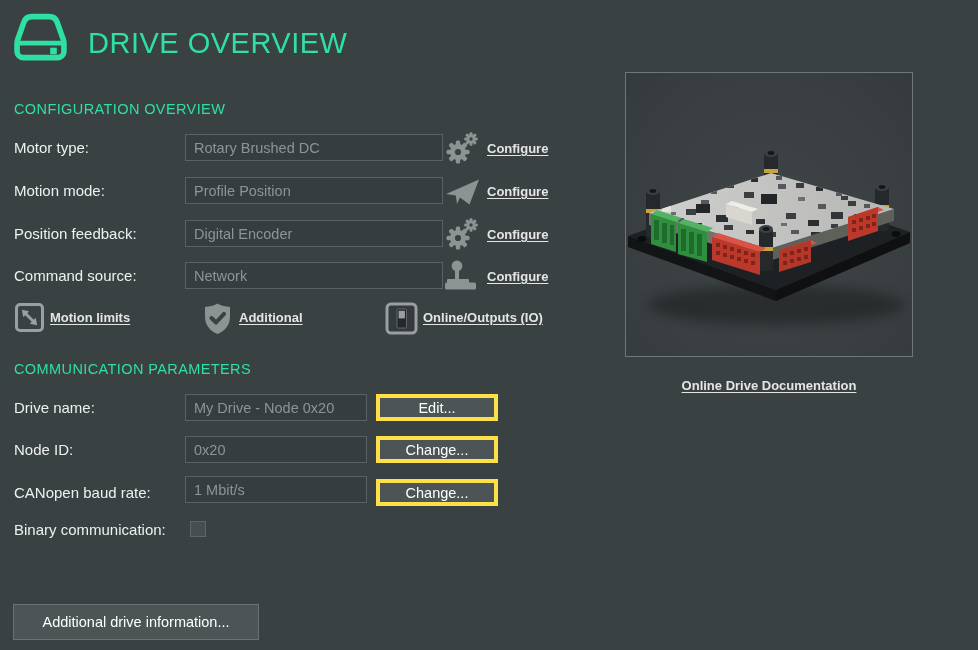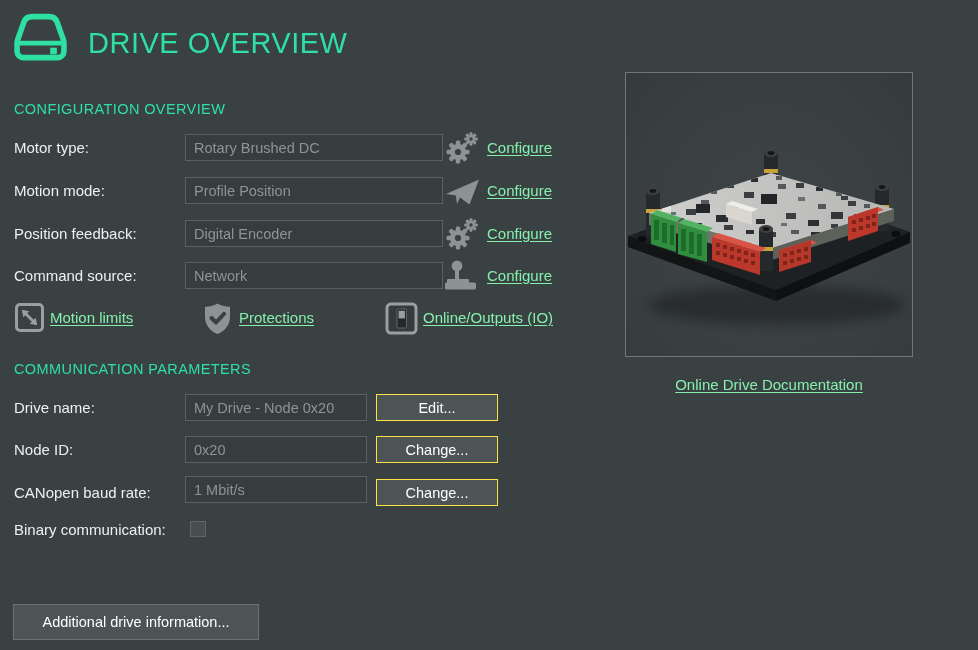--- a/index.html
+++ b/index.html
@@ -12,25 +12,25 @@
 
   .section-title{position:absolute;left:14px;font-size:14.5px;color:#2ee0a2;letter-spacing:.4px;white-space:nowrap;}
 
   .row-label{position:absolute;left:14px;font-size:15px;color:#eef0f0;line-height:27px;white-space:nowrap;}
   .tb{position:absolute;left:185px;height:27px;box-sizing:border-box;background:#363d3f;
       border:1px solid #5a6163;color:#8e9496;font-size:14.5px;font-family:"Liberation Sans",sans-serif;
       padding:0 8px;outline:none;}
   .tb.cfg{width:258px;}
   .tb.com{width:182px;}
   .row-icon{position:absolute;left:444px;top:-3px;}
-  .lnk{color:#86efac;font-size:15px;text-decoration:underline;text-underline-offset:2px;cursor:pointer;white-space:nowrap;}
+  .lnk{color:#e5e5e5;font-size:13px;text-decoration:underline;text-underline-offset:2px;cursor:pointer;white-space:nowrap;font-weight:bold;}
   .row-link{position:absolute;left:487px;line-height:27px;}
 
   .btn{position:absolute;left:376px;width:122px;height:27px;box-sizing:border-box;
-       background:#4d5456;border:1px solid #fde047;color:#ffffff;font-size:14.5px;
+       background:#4d5456;border:4px solid #fde047;color:#ffffff;font-size:14.5px;
        font-family:"Liberation Sans",sans-serif;cursor:pointer;}
 
   .ql-item{position:absolute;top:302px;height:32px;}
   .ql-label{position:absolute;top:0;line-height:32px;}
 
   .chk{position:absolute;left:190px;top:521px;width:16px;height:16px;box-sizing:border-box;
        background:#474e50;border:1px solid #5f6668;cursor:pointer;}
 
   .big-btn{position:absolute;left:13px;top:604px;width:246px;height:36px;box-sizing:border-box;
        background:#4d5456;border:1px solid #6a7173;color:#ffffff;font-size:14.5px;
@@ -151,21 +151,21 @@
     <span class="ql-label lnk" style="left:36px;">Motion limits</span>
   </div>
 
   <div class="ql-item" style="left:202px;">
     <span>
       <svg width="31" height="33" viewBox="0 0 30 33">
         <path d="M15 1.5 C18.5 3.6 23.5 4.7 27.5 4.9 L27.5 14.5 C27.5 23 22.5 29 15 32 C7.5 29 2.5 23 2.5 14.5 L2.5 4.9 C6.5 4.7 11.5 3.6 15 1.5 Z" fill="#8d9293"></path>
         <path d="M9 16 L13.5 20.5 L21.5 11.8" fill="none" stroke="#3a4143" stroke-width="4" stroke-linecap="round" stroke-linejoin="round"></path>
       </svg>
     </span>
-    <span class="ql-label lnk" style="left:37px;">Protections</span>
+    <span class="ql-label lnk" style="left:37px;">Additional</span>
   </div>
 
   <div class="ql-item" style="left:385px;">
     <span>
       <svg width="33" height="33" viewBox="0 0 33 33">
         <rect x="2" y="2" width="29" height="29" rx="4" fill="#353b3d" stroke="#9aa0a1" stroke-width="3"></rect>
         <rect x="12" y="7" width="9.5" height="19" rx="1.2" fill="#23282a" stroke="#6e7476" stroke-width="0.8"></rect>
         <rect x="13.6" y="8.8" width="6.3" height="7.6" fill="#9aa0a1"></rect>
       </svg>
     </span>

